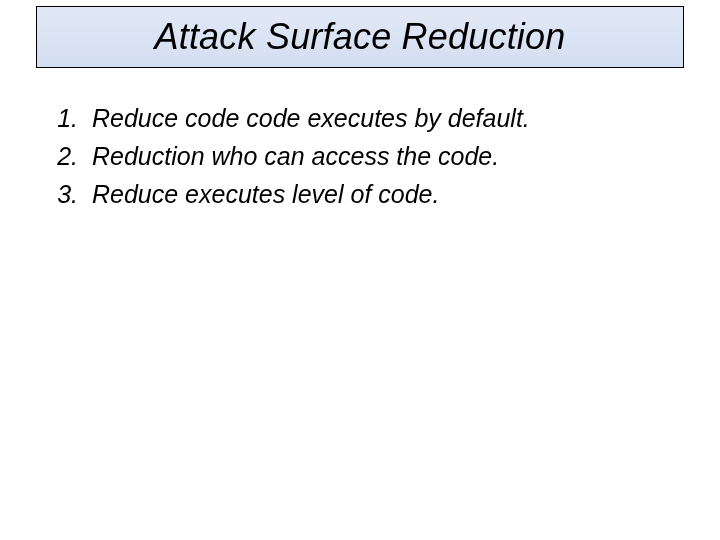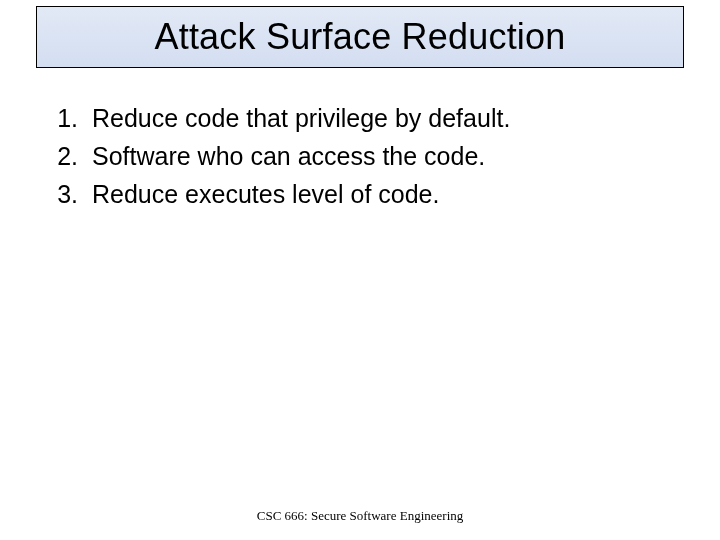--- a/index.html
+++ b/index.html
@@ -1,15 +1,15 @@
 <!DOCTYPE html>
 <html><head>
 <meta charset="utf-8">
 <style>
-  * { margin: 0; padding: 0; box-sizing: border-box; }
+  * { margin: 0; padding: 0; box-sizing: border-box; font-style: italic; }
   html, body { width: 720px; height: 540px; background: #fff; font-family: Arial, Helvetica, sans-serif; color: #000; }
   .slide { width: 720px; height: 540px; position: relative; }
   .title-box {
     position: absolute;
     top: 6px;
     left: 36px;
     width: 648px;
     height: 62px;
     background: linear-gradient(#e2e9f6, #d3def1);
     border: 1px solid #000;
@@ -46,26 +46,25 @@
 <body>
 
 <div class="slide">
   <div class="title-box">
     <div class="title-text">Attack Surface Reduction</div>
   </div>
 
   <div class="body">
     <div class="item">
       <div class="num">1.</div>
-      <div class="txt">Reduce code that privilege by default.</div>
+      <div class="txt">Reduce code code executes by default.</div>
     </div>
     <div class="item">
       <div class="num">2.</div>
-      <div class="txt">Software who can access the code.</div>
+      <div class="txt">Reduction who can access the code.</div>
     </div>
     <div class="item">
       <div class="num">3.</div>
       <div class="txt">Reduce executes level of code.</div>
     </div>
   </div>
 
-  <div class="footer">CSC 666: Secure Software Engineering</div>
 </div>
 
 </body></html>

